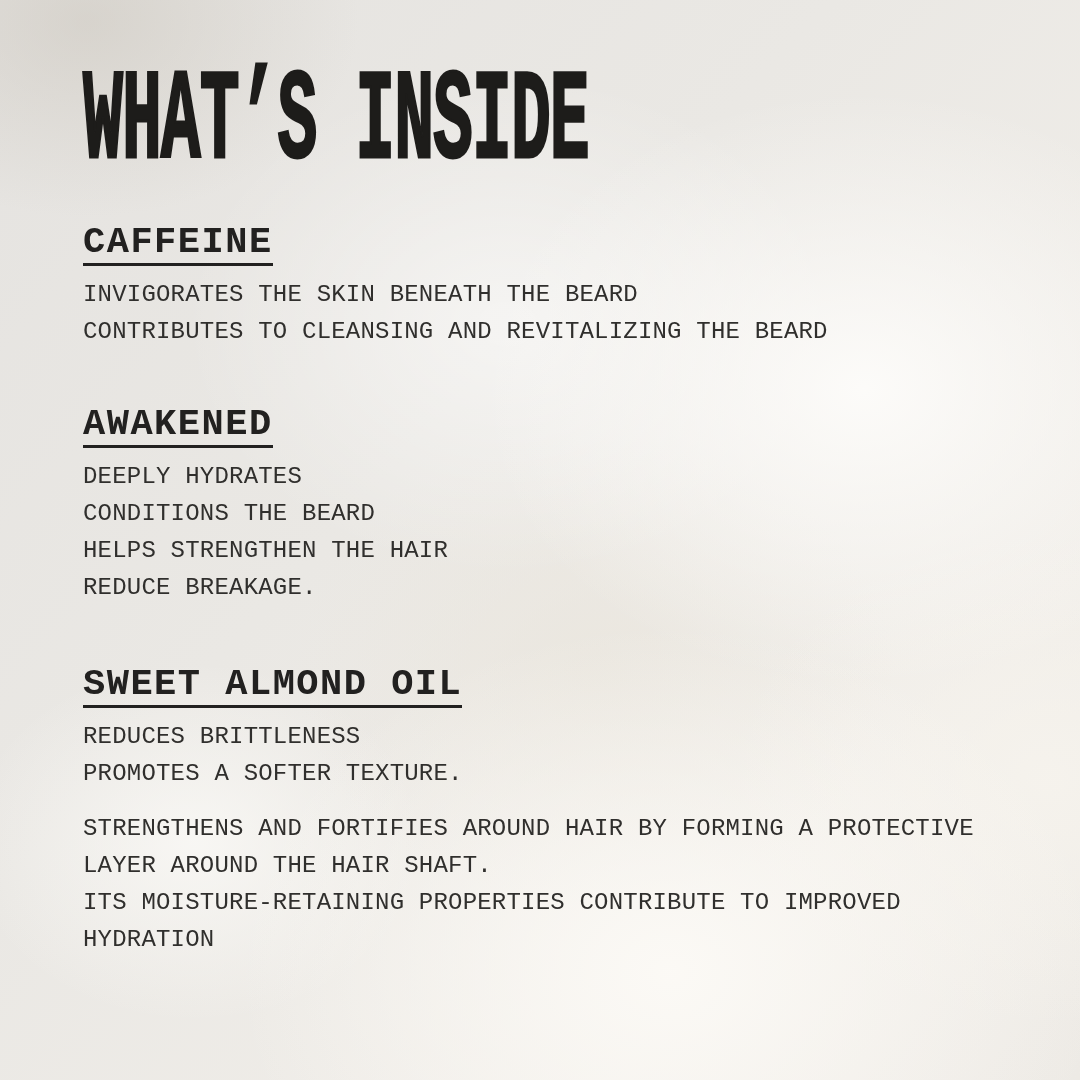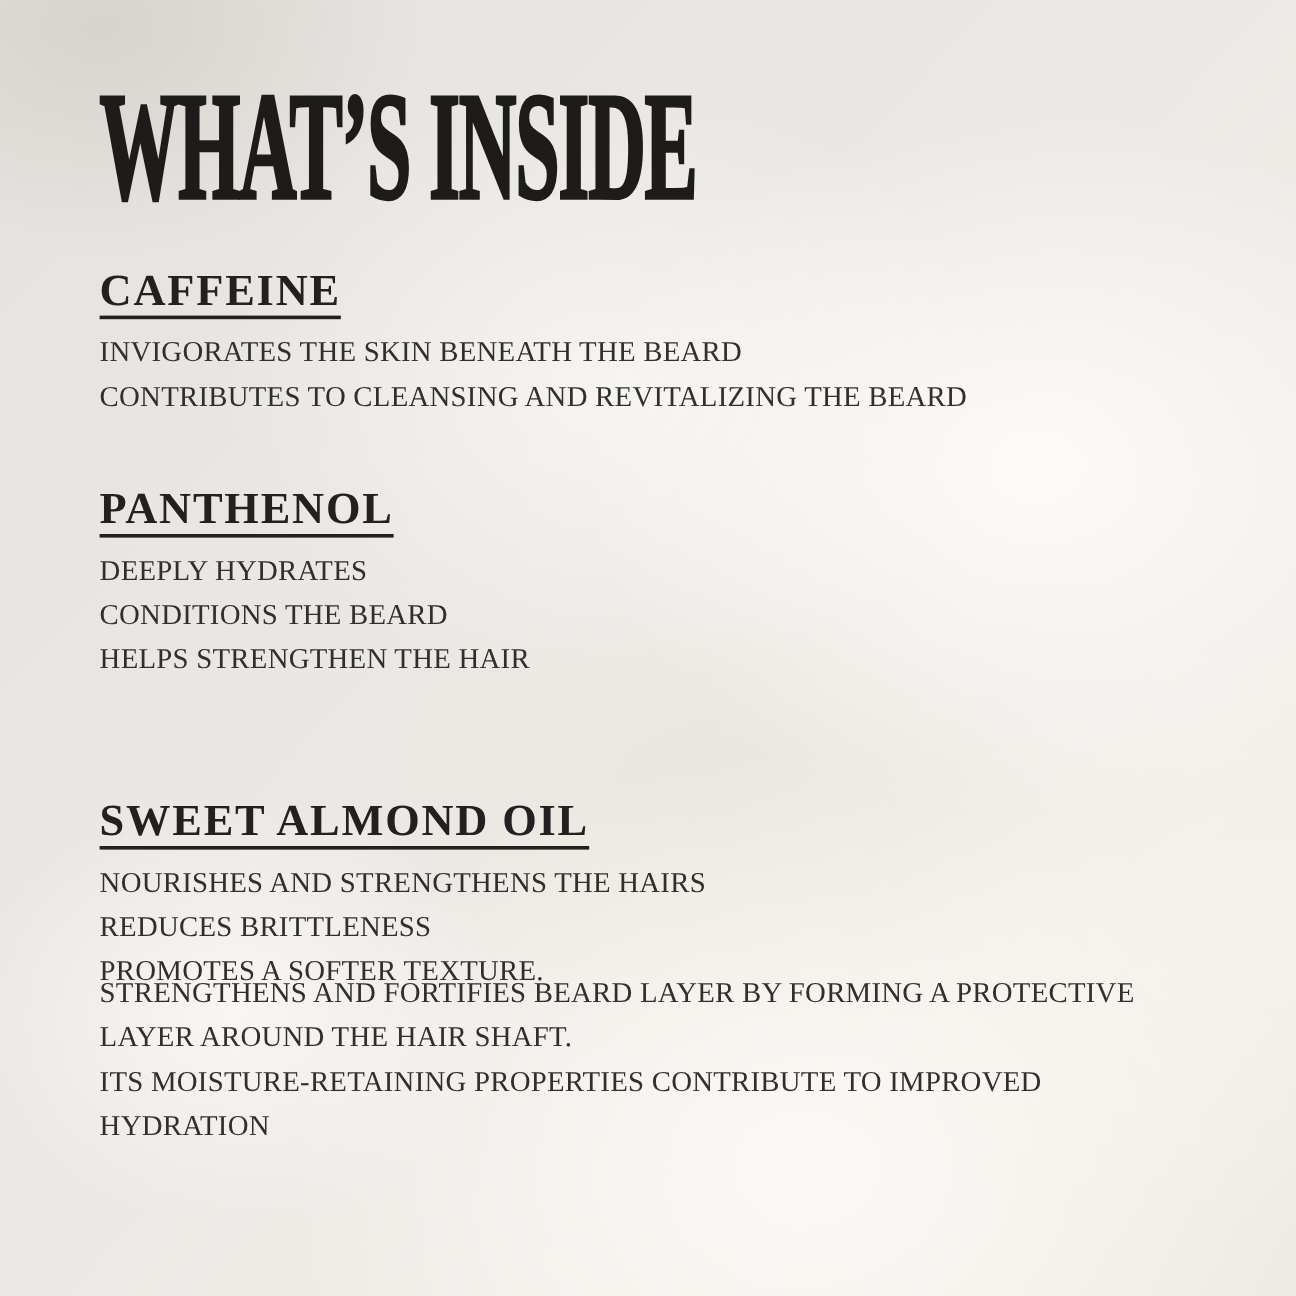--- a/index.html
+++ b/index.html
@@ -1,20 +1,20 @@
 <!DOCTYPE html>
 <html><head>
 <meta charset="utf-8">
 <style>
   html,body{margin:0;padding:0;}
   .canvas{
     position:relative;
     width:1080px;height:1080px;
     overflow:hidden;
-    font-family:Liberation Serif, serif;
+    font-family:Liberation Mono, monospace;
     color:#201f1d;
     background-color:#e8e6e3;
     background-image:
       radial-gradient(ellipse 420px 300px at 8% 2%,  rgba(203,198,189,0.55) 0%, rgba(203,198,189,0) 65%),
       radial-gradient(ellipse 620px 480px at 80% 36%, rgba(253,252,250,0.95) 0%, rgba(253,252,250,0) 62%),
       radial-gradient(ellipse 540px 420px at 47% 30%, rgba(255,255,255,0.55) 0%, rgba(255,255,255,0) 60%),
       radial-gradient(ellipse 700px 560px at 62% 90%, rgba(252,250,246,0.95) 0%, rgba(252,250,246,0) 62%),
       radial-gradient(ellipse 480px 380px at 97% 72%, rgba(246,243,237,0.9) 0%, rgba(246,243,237,0) 65%),
       radial-gradient(ellipse 460px 360px at 55% 62%, rgba(234,230,222,0.85) 0%, rgba(234,230,222,0) 65%),
       radial-gradient(ellipse 380px 300px at 18% 78%, rgba(250,249,246,0.85) 0%, rgba(250,249,246,0) 60%),
@@ -63,36 +63,36 @@
   <section class="ingredient s1">
     <h2>
       <span class="hd">CAFFEINE</span>
     </h2>
     <p>INVIGORATES THE SKIN BENEATH THE BEARD</p>
     <p>CONTRIBUTES TO CLEANSING AND REVITALIZING THE BEARD</p>
   </section>
 
   <section class="ingredient s2">
     <h2>
-      <span class="hd">PANTHENOL</span>
+      <span class="hd">AWAKENED</span>
     </h2>
     <p>DEEPLY HYDRATES</p>
     <p>CONDITIONS THE BEARD</p>
     <p>HELPS STRENGTHEN THE HAIR</p>
+    <p>REDUCE BREAKAGE.</p>
   </section>
 
   <section class="ingredient s3">
     <h2>
       <span class="hd">SWEET ALMOND OIL</span>
     </h2>
-    <p>NOURISHES AND STRENGTHENS THE HAIRS</p>
     <p>REDUCES BRITTLENESS</p>
     <p>PROMOTES A SOFTER TEXTURE.</p>
   </section>
 
   <section class="ingredient s4">
-    <p>STRENGTHENS AND FORTIFIES BEARD LAYER BY FORMING A PROTECTIVE</p>
+    <p>STRENGTHENS AND FORTIFIES AROUND HAIR BY FORMING A PROTECTIVE</p>
     <p>LAYER AROUND THE HAIR SHAFT.</p>
     <p>ITS MOISTURE-RETAINING PROPERTIES CONTRIBUTE TO IMPROVED</p>
     <p>HYDRATION</p>
   </section>
 
 </div>
 
 </body></html>

